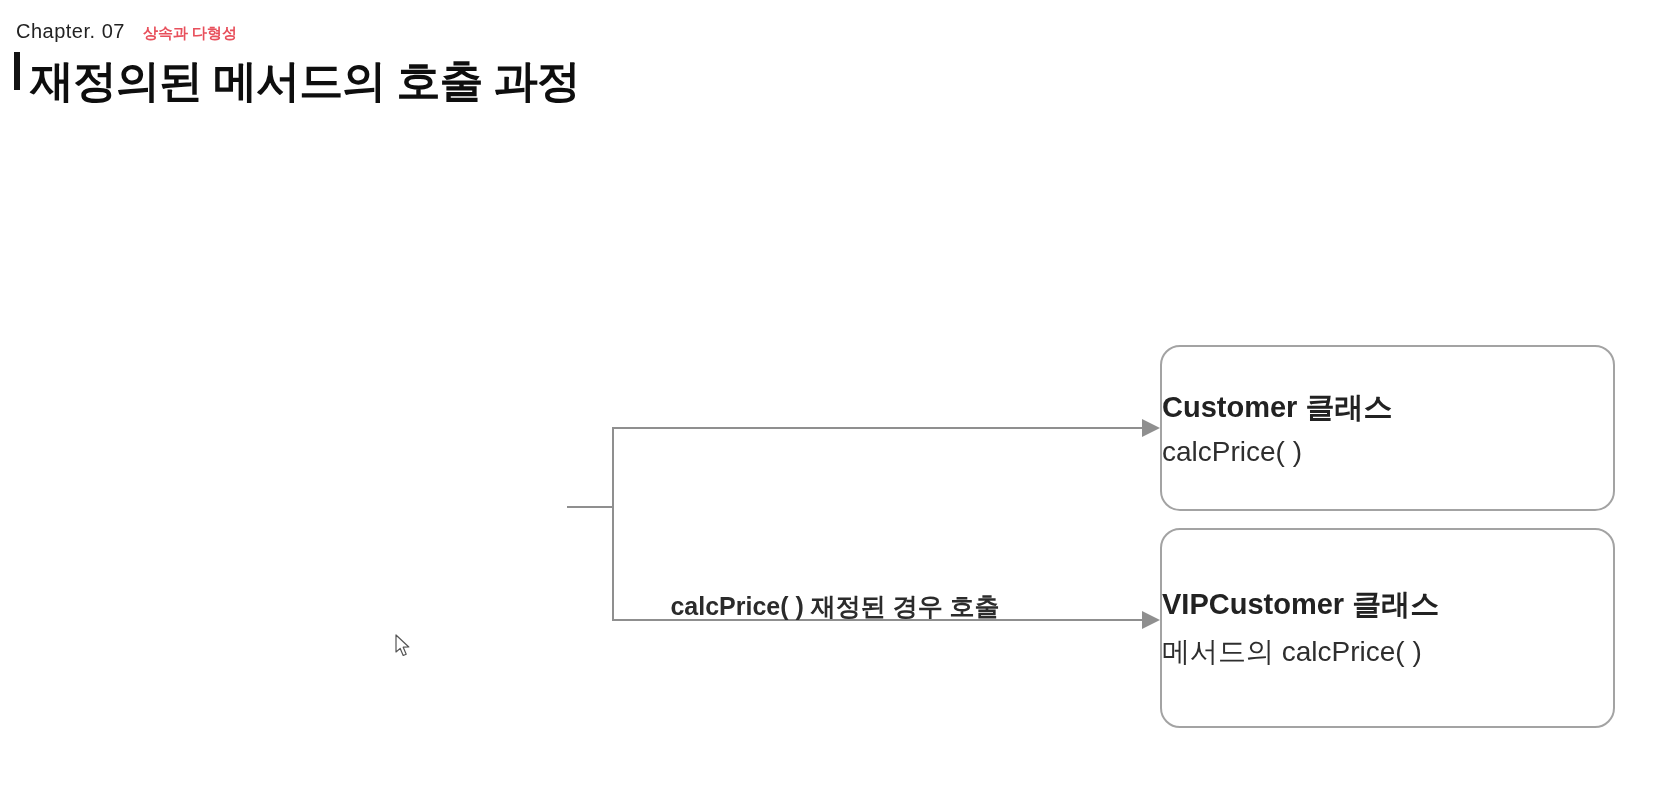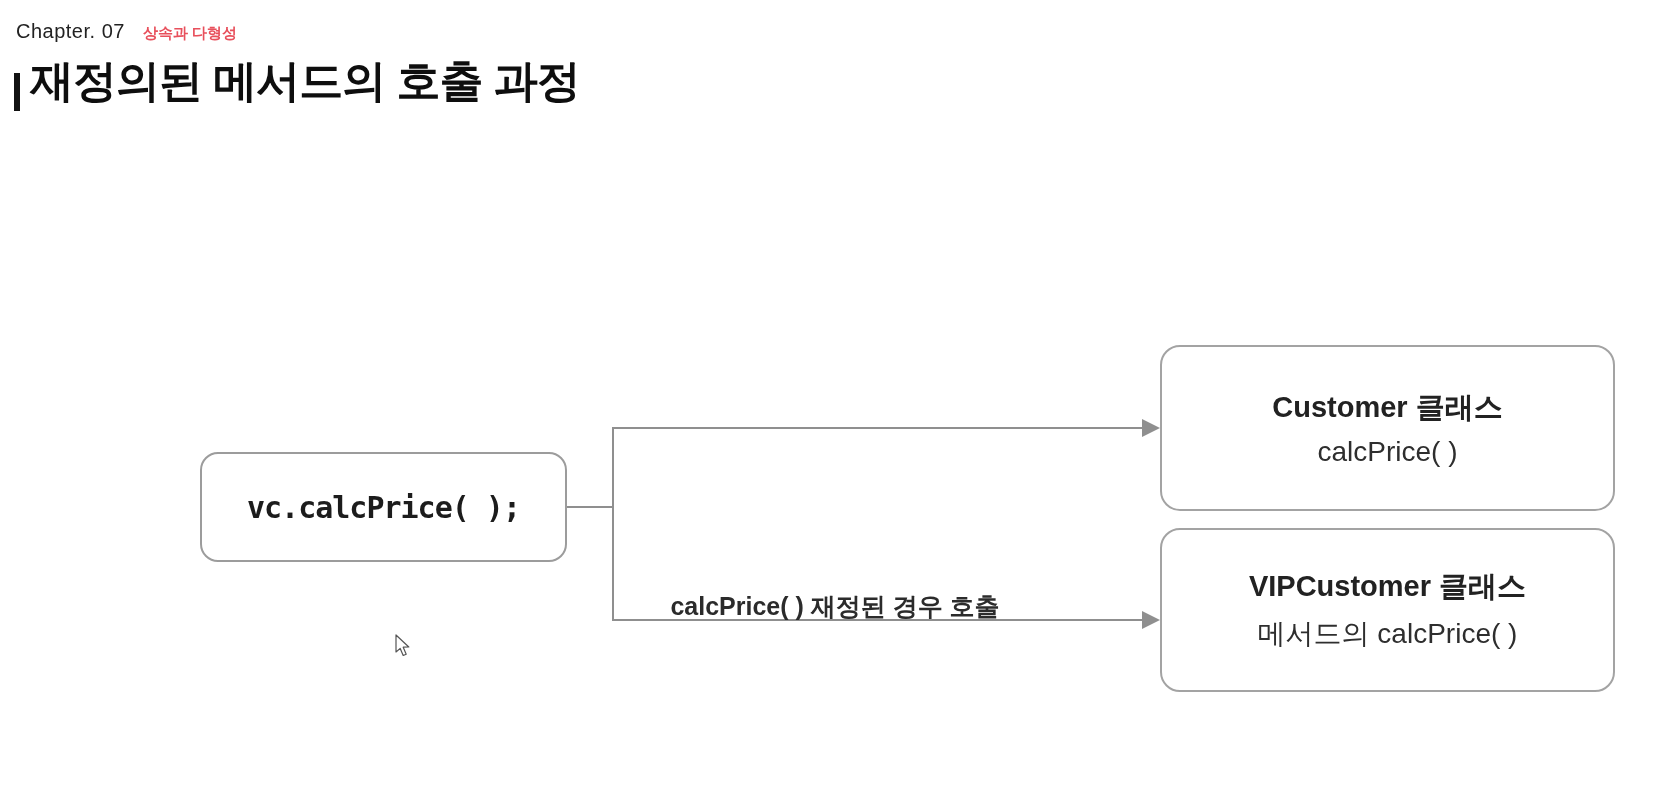--- a/index.html
+++ b/index.html
@@ -34,21 +34,21 @@
   .chapter-topic {
     font-size: 15px;
     font-weight: 700;
     color: #e8505c;
   }
   .title-line {
     position: absolute;
     left: 14px;
     top: 52px;
     display: flex;
-    align-items: flex-end;
+    align-items: flex-start;
     gap: 10px;
     white-space: nowrap;
   }
   .title-bar {
     display: inline-block;
     width: 6px;
     height: 38px;
     background: #121212;
   }
   .page-title {
@@ -127,27 +127,27 @@
 
   .target-box {
     position: absolute;
     left: 1160px;
     width: 455px;
     border: 2px solid #a3a3a3;
     border-radius: 20px;
     background: #ffffff;
     display: flex;
     flex-direction: column;
-    align-items: center;
+    align-items: flex-start;
     justify-content: center;
     gap: 8px;
     box-sizing: border-box;
   }
   .top-box    { top: 345px; height: 166px; }
-  .bottom-box { top: 528px; height: 164px; }
+  .bottom-box { top: 528px; height: 200px; }
   .target-line1 {
     font-size: 29px;
     font-weight: 700;
     color: #222222;
     white-space: nowrap;
   }
   .target-line2 {
     font-size: 28px;
     font-weight: 400;
     color: #2e2e2e;
@@ -169,23 +169,20 @@
     <span class="chapter-label">Chapter. 07</span>
     <span class="chapter-topic">상속과 다형성</span>
   </div>
 
   <div class="title-line">
     <span class="title-bar"></span>
     <h1 class="page-title">재정의된 메서드의 호출 과정</h1>
   </div>
 
 
-  <div class="caller-box">
-    <span class="caller-code">vc.calcPrice( );</span>
-  </div>
 
   <div class="line stub"></div>
   <div class="line vline"></div>
   <div class="line top-hline"></div>
   <div class="line bottom-hline"></div>
   <div class="arrowhead top-arrow"></div>
   <div class="arrowhead bottom-arrow"></div>
 
   <div class="branch-label bottom-label">calcPrice( ) 재정된 경우 호출</div>
 

